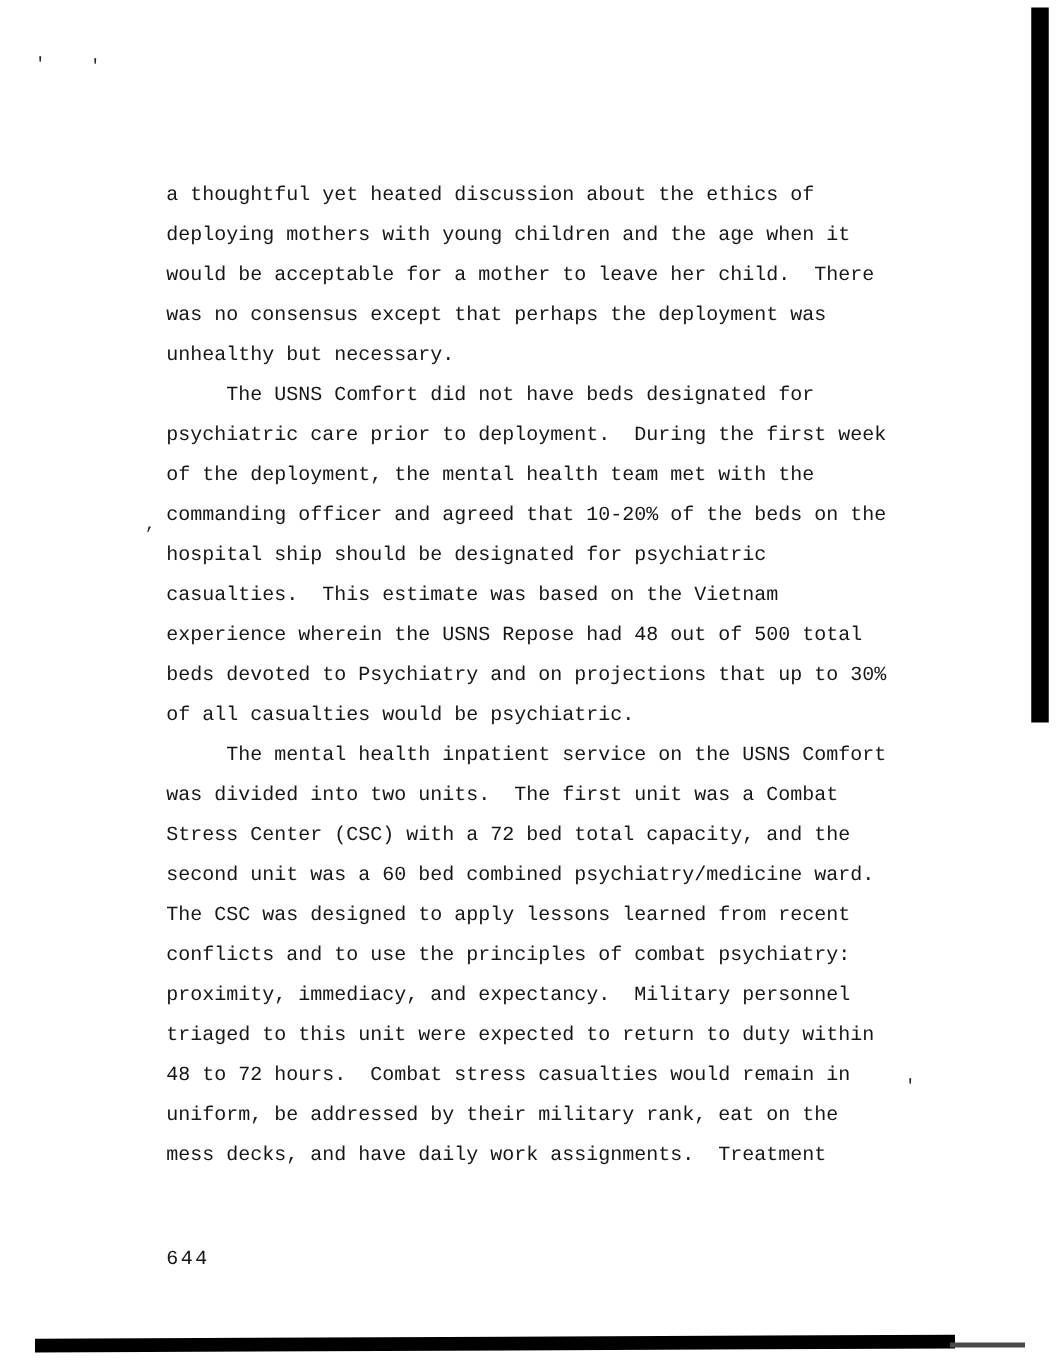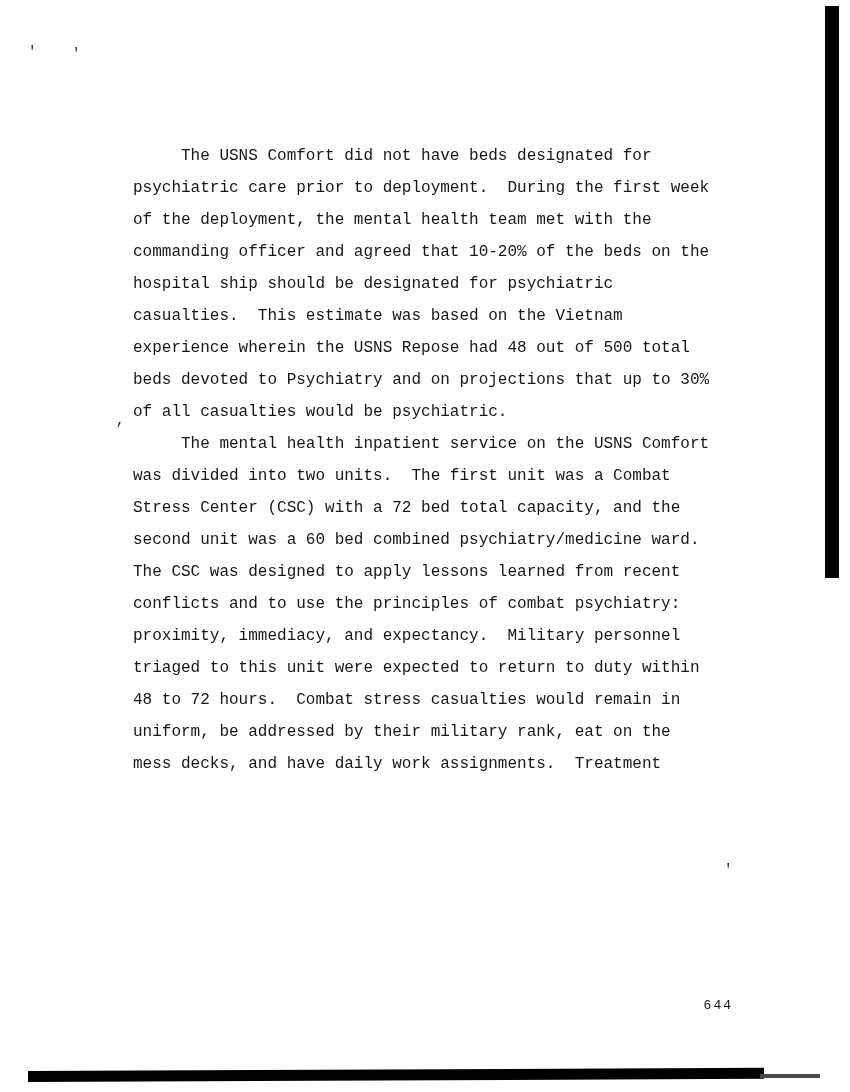--- a/index.html
+++ b/index.html
@@ -27,22 +27,22 @@
     font-size: 16px;
     line-height: 32px;
     white-space: pre;
     font-weight: 500;
   }
   .page-number {
     position: absolute;
     left: 133px;
     top: 998px;
     width: 600px;
-    text-align: right;
-    font-size: 13px;
+    text-align: left;
+    font-size: 16px;
     letter-spacing: 2px;
     font-weight: 500;
   }
   .bar-right {
     position: absolute;
     right: 11px;
     top: 6px;
     width: 14px;
     height: 572px;
     background: #000000;
@@ -80,20 +80,25 @@
 <body>
 
 <div class="page">
 
   <span class="artifact a1">'</span>
   <span class="artifact a2">'</span>
   <span class="artifact a3">,</span>
   <span class="artifact a4">'</span>
 
   <div class="text-block">
+    <p>a thoughtful yet heated discussion about the ethics of
+deploying mothers with young children and the age when it
+would be acceptable for a mother to leave her child.  There
+was no consensus except that perhaps the deployment was
+unhealthy but necessary.</p>
     <p>     The USNS Comfort did not have beds designated for
 psychiatric care prior to deployment.  During the first week
 of the deployment, the mental health team met with the
 commanding officer and agreed that 10-20% of the beds on the
 hospital ship should be designated for psychiatric
 casualties.  This estimate was based on the Vietnam
 experience wherein the USNS Repose had 48 out of 500 total
 beds devoted to Psychiatry and on projections that up to 30%
 of all casualties would be psychiatric.</p>
     <p>     The mental health inpatient service on the USNS Comfort

